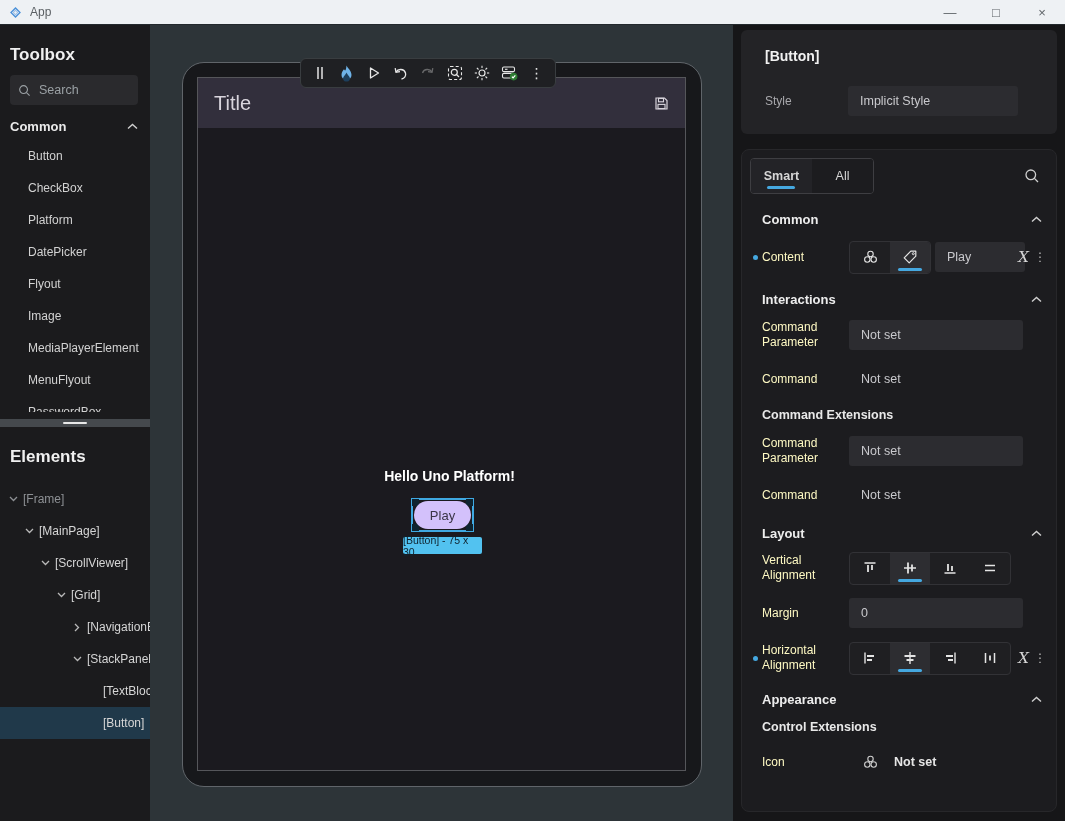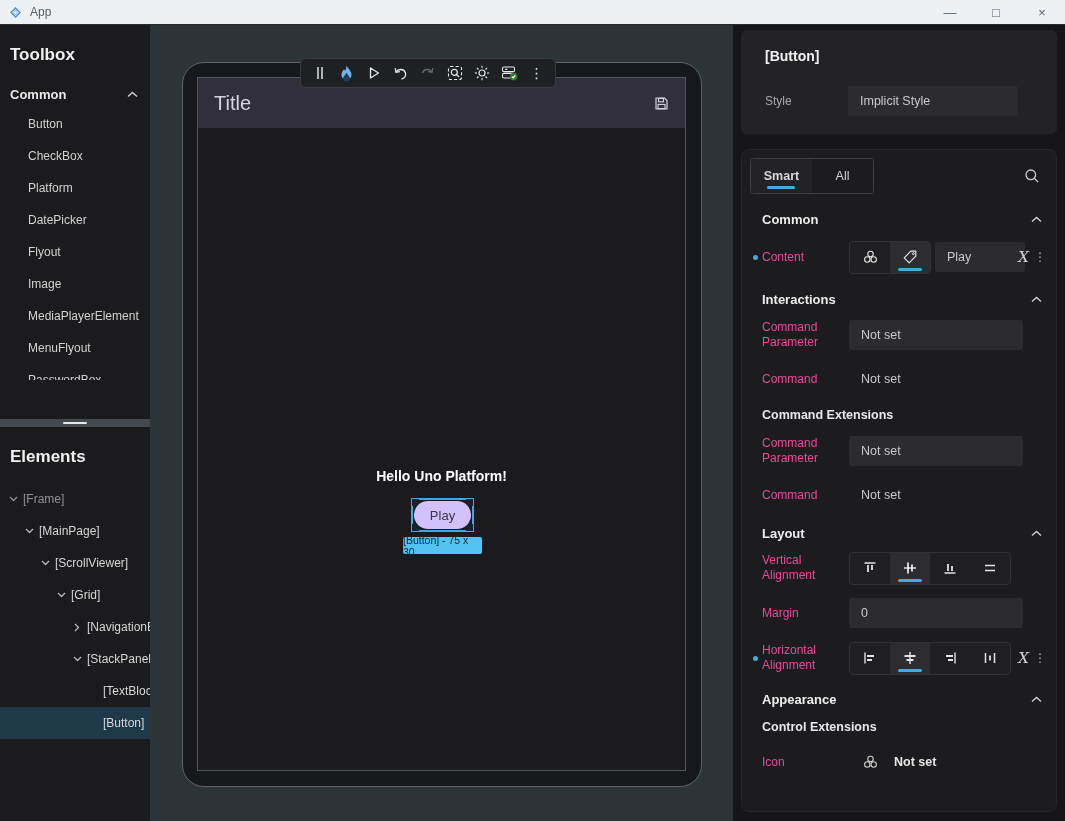--- a/index.html
+++ b/index.html
@@ -55,21 +55,21 @@
 
   .device { position:absolute; left:32px; top:37px; width:520px; height:725px;
     background:#17181b; border:1.5px solid #60656a; border-radius:22px; }
   .screen { position:absolute; left:14px; top:14px; width:489px; height:694px;
     background:#1b1a1f; border:1px solid #55565a; overflow:hidden; }
   .screen-titlebar { height:50px; background:#322f3c; display:flex; align-items:center;
     padding:0 16px; }
   .screen-title { font-size:20px; color:#d9d5dd; }
   .save-btn { margin-left:auto; color:#d9d5dd; display:flex; }
   .screen-body { position:relative; height:644px; }
-  .greeting { position:absolute; left:0; top:340px; width:100%; text-align:center;
+  .greeting { position:absolute; left:8px; top:340px; width:100%; text-align:center;
     font-size:14px; font-weight:bold; color:#ffffff; }
   .sel-wrap { position:absolute; left:213px; top:370px; width:63px; height:34px;
     border:2px solid #3fa9e2; }
   .sel-corner { position:absolute; width:7px; height:7px; background:#0f2430; }
   .sel-corner.tl{left:-1px;top:-1px} .sel-corner.tr{right:-1px;top:-1px}
   .sel-corner.bl{left:-1px;bottom:-1px} .sel-corner.br{right:-1px;bottom:-1px}
   .play-button { position:absolute; left:1px; top:1px; width:57px; height:28px;
     background:#d3c1fb; border-radius:14px; display:flex; align-items:center;
     justify-content:center; font-size:13px; color:#3b3547; cursor:default; }
   .sel-badge { position:absolute; left:205px; top:409px; width:79px; height:17px;
@@ -101,21 +101,21 @@
   .tab-search { margin-left:auto; margin-right:8px; color:#cfcfcf; display:flex; }
 
   .sec-head { display:flex; align-items:center; margin:0 14px 0 20px; height:30px; }
   .sec-head .sec-title { font-size:13px; font-weight:bold; color:#ededed; }
   .sec-head .chev { margin-left:auto; color:#cfcfcf; display:flex; }
   .sub-head { font-size:12.5px; font-weight:bold; color:#e8e8e8; margin:10px 0 0 20px; }
 
   .prop-row { position:relative; display:flex; align-items:center; margin-left:20px; }
   .mod-dot { position:absolute; left:-9px; width:5px; height:5px; border-radius:50%;
     background:#45a8e0; }
-  .row-label { width:87px; font-size:12px; color:#ec4899; line-height:1.25; }
+  .row-label { width:87px; font-size:12px; color:#fef9c3; line-height:1.25; }
   .notset-plain { font-size:12.5px; color:#c9c9cd; margin-left:12px; }
 
   .toggle-group { display:flex; background:#1f1f22; border:1px solid #323236;
     border-radius:4px; height:33px; overflow:hidden; }
   .tg-btn { width:40px; display:flex; align-items:center; justify-content:center;
     color:#e4e4e4; position:relative; cursor:default; }
   .tg-btn.active { background:#2d2d31; }
   .tg-btn.active::after { content:""; position:absolute; bottom:2px; left:8px; width:24px;
     height:3px; border-radius:2px; background:#45a8e0; }
 
@@ -140,20 +140,27 @@
     <div class="win-controls">
       <div class="win-btn">—</div>
       <div class="win-btn">□</div>
       <div class="win-btn">×</div>
     </div>
   </div>
 
   <div class="sidebar">
     <div class="pane-title">Toolbox</div>
 
+    <div class="searchbox">
+      <svg width="13" height="13" viewBox="0 0 14 14">
+        <circle cx="6" cy="6" r="4.2" fill="none" stroke="#9aa0a4" stroke-width="1.2"></circle>
+        <line x1="9.2" y1="9.2" x2="12.5" y2="12.5" stroke="#9aa0a4" stroke-width="1.2"></line>
+      </svg>
+      <input type="text" placeholder="Search" style="">
+    </div>
 
     <div class="section-head">
       <span class="lbl">Common</span>
       <svg width="11" height="7" viewBox="0 0 11 7">
         <polyline points="1,5.5 5.5,1.5 10,5.5" fill="none" stroke="#cfcfcf" stroke-width="1.4"></polyline>
       </svg>
     </div>
 
     <div class="tb-list">
       <div class="tb-item">Button</div>

